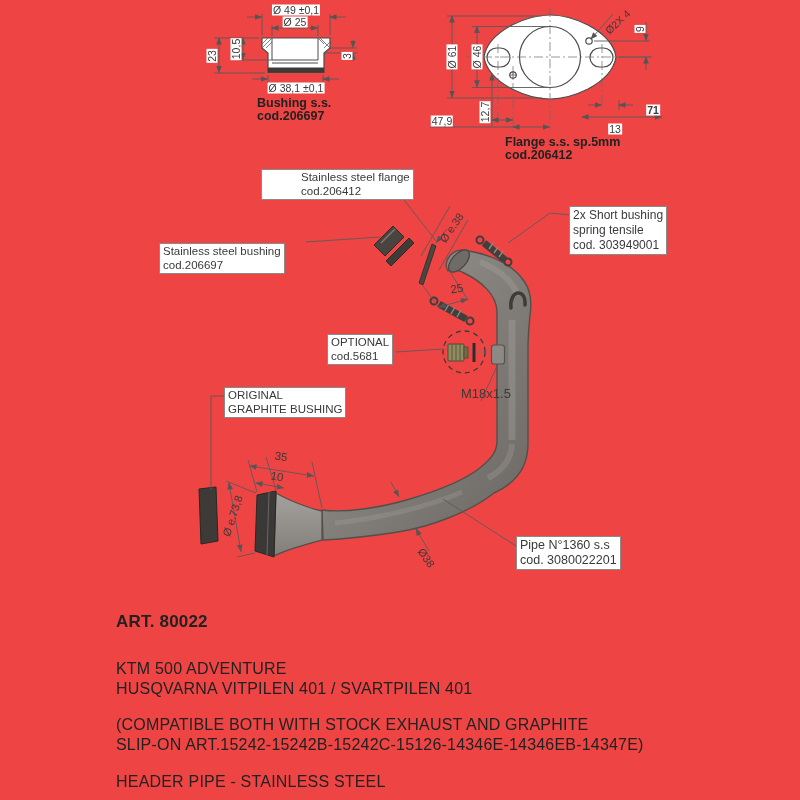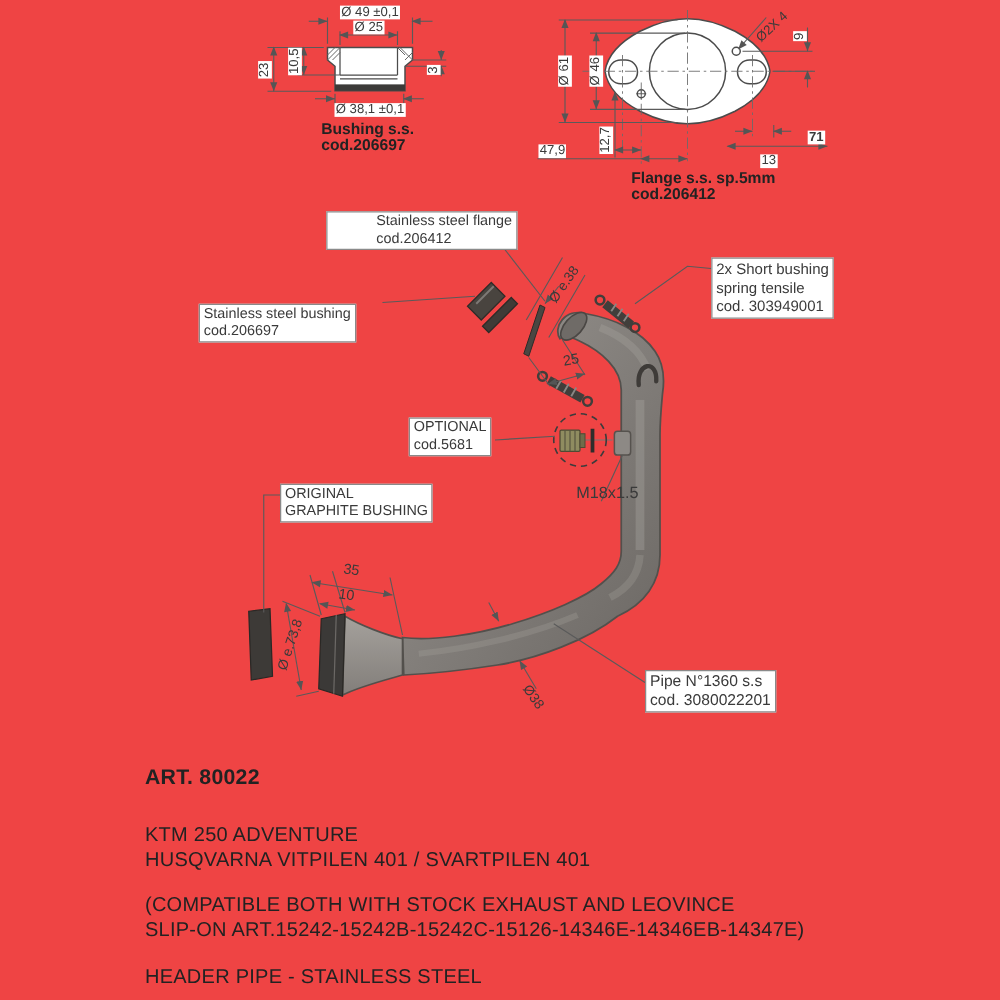--- a/index.html
+++ b/index.html
@@ -227,19 +227,19 @@
 <div class="t plain-t" style="left:437px;top:386px;margin-left:24px;">M18x1.5</div>
 
 <div class="t dim-t" style="left:452px;top:228px;transform:translate(-50%,-50%) rotate(-55deg);background:transparent;font-size:11px;">Ø e.38</div>
 <div class="t dim-t" style="left:457px;top:289px;transform:translate(-50%,-50%) rotate(-10deg);background:transparent;font-size:11.5px;">25</div>
 <div class="t dim-t" style="left:281px;top:457px;transform:translate(-50%,-50%) rotate(8deg);background:transparent;font-size:11.5px;">35</div>
 <div class="t dim-t" style="left:277px;top:477px;transform:translate(-50%,-50%) rotate(8deg);background:transparent;font-size:11.5px;">10</div>
 <div class="t dim-t" style="left:233px;top:516px;transform:translate(-50%,-50%) rotate(-72deg);background:transparent;font-size:11px;">Ø e.73,8</div>
 <div class="t dim-t" style="left:426px;top:558px;transform:translate(-50%,-50%) rotate(55deg);background:transparent;font-size:11px;">Ø38</div>
 
 <div class="foot foot-b" style="top:612px;">ART. 80022</div>
-<div class="foot" style="top:660px;">KTM 250 ADVENTURE</div>
+<div class="foot" style="top:660px;">KTM 500 ADVENTURE</div>
 <div class="foot" style="top:680px;">HUSQVARNA VITPILEN 401 / SVARTPILEN 401</div>
-<div class="foot" style="top:716px;">(COMPATIBLE BOTH WITH STOCK EXHAUST AND LEOVINCE</div>
+<div class="foot" style="top:716px;">(COMPATIBLE BOTH WITH STOCK EXHAUST AND GRAPHITE</div>
 <div class="foot" style="top:736px;">SLIP-ON ART.15242-15242B-15242C-15126-14346E-14346EB-14347E)</div>
 <div class="foot" style="top:773px;">HEADER PIPE - STAINLESS STEEL</div>
 
 </div>
 
 </body></html>

